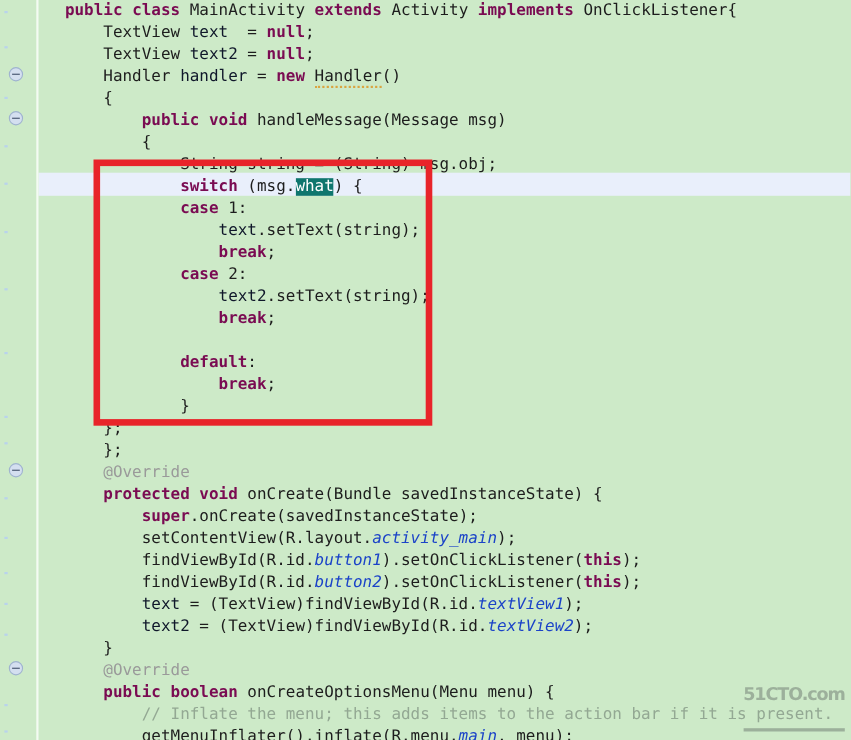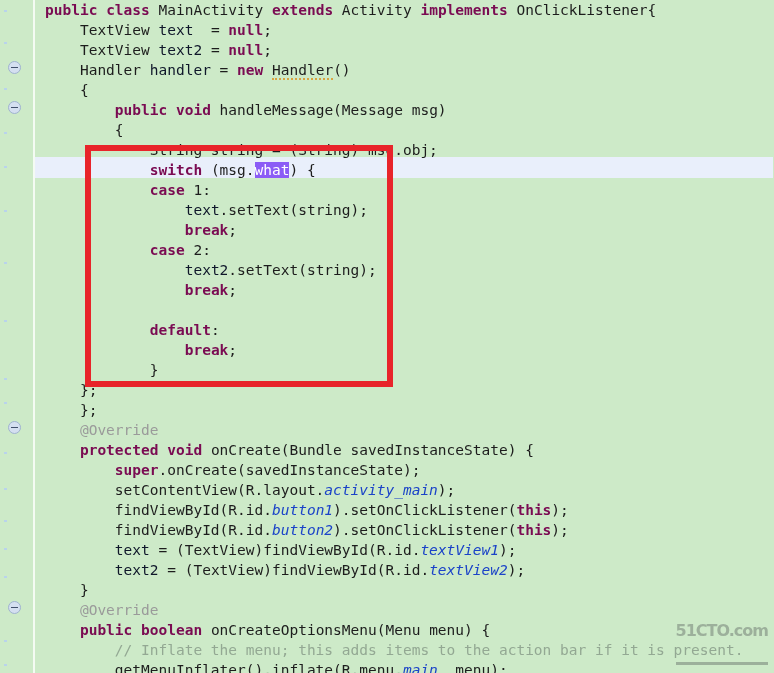--- a/index.html
+++ b/index.html
@@ -79,32 +79,32 @@
     width: 774px;
     height: 673px;
     z-index: 6;
     font-size: 14.5px;
     line-height: 20px;
     white-space: pre;
     color: #1d1d1d;
   }
   .code .ln {
     position: absolute;
-    left: 45px;
+    left: 59px;
     white-space: pre;
   }
 
   
   .kw   { color: #7a0b52; font-weight: bold; }
   .fld  { color: #0f172a; }
   .fld-i{ color: #1b43c8; font-style: italic; }
   .cmt  { color: #93a893; }
   .ann  { color: #9a9a9a; }
   .pln  { color: #1d1d1d; }
-  .sel  { background: #8b5cf6; color: #ffffff; }
+  .sel  { background: #0f766e; color: #ffffff; }
   .squig {
     border-bottom: 2px dotted #d9a441;
   }
 
   
   .red-box {
     position: absolute;
     left: 85px;
     top: 145px;
     width: 308px;

